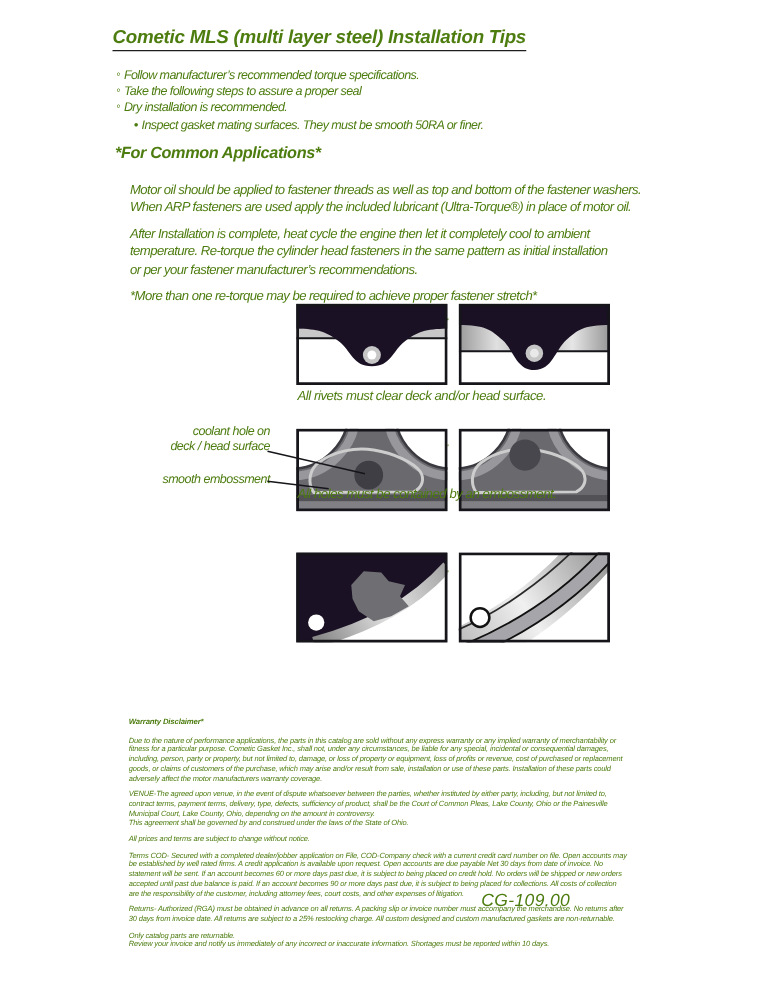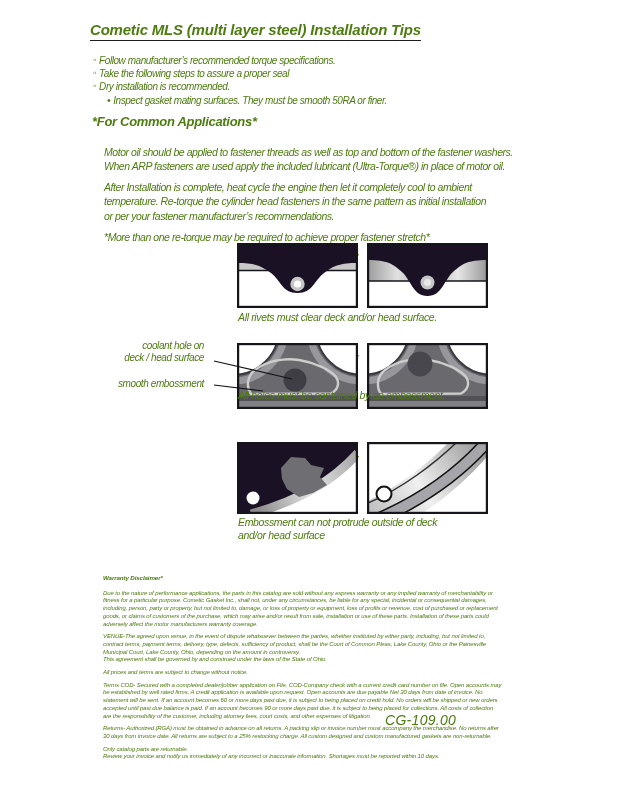--- a/index.html
+++ b/index.html
@@ -36,21 +36,21 @@
   .panel { display:block; }
   #r1-right,#r1-wrong { top:243px; width:121px; height:65px; }
   #r2-right,#r2-wrong { top:343px; width:121px; height:66px; }
   #r3-right,#r3-wrong { top:442px; width:121px; height:72px; }
 
   .caption { left:238px; font-size:10.5px; letter-spacing:-0.35px; line-height:12.5px; white-space:pre-line; }
   #cap1 { top:311px; }
   #cap2 { top:389px; }
   #cap3 { top:516px; }
 
-  .side-label { left:88px; width:116px; text-align:right; font-size:10px; letter-spacing:-0.4px; line-height:11.5px; white-space:pre-line; }
+  .side-label { left:100px; width:116px; text-align:right; font-size:10px; letter-spacing:-0.4px; line-height:11.5px; white-space:pre-line; }
   #lbl-coolant { top:340px; }
   #lbl-emboss { top:378px; }
   #r2-overlay { left:100px; top:332px; width:220px; height:70px; pointer-events:none; }
 
   #legal { left:103px; top:574px; width:424px; font-size:6px; letter-spacing:-0.12px; line-height:7.7px; }
   #legal h3 { font-size:6.2px; font-weight:bold; margin:0 0 8px 0; }
   #legal p { margin:0 0 5px 0; white-space:pre-line; }
 
   #footer-code { left:385px; top:712px; font-size:14px; letter-spacing:0.3px; }
 </style>
@@ -191,22 +191,20 @@
     </defs>
     <rect width="121" height="72" fill="#ffffff"></rect>
     <path d="M-8,84 C34,66 78,38 116,-10" fill="none" stroke="url(#g-w3)" stroke-width="38"></path>
     <path d="M-6,64 C30,50 70,22 104,-14" fill="none" stroke="#2a2a2a" stroke-width="1.4"></path>
     <path d="M4,80 C48,62 88,36 120,0" fill="none" stroke="#111111" stroke-width="13"></path>
     <path d="M4,80 C48,62 88,36 120,0" fill="none" stroke="#a6a6aa" stroke-width="10"></path>
     <circle cx="17" cy="52" r="7.5" fill="#ffffff" stroke="#111111" stroke-width="2"></circle>
     <rect x="1" y="1" width="119" height="70" fill="none" stroke="#15151a" stroke-width="2.4"></rect>
   </svg>
 
-  <div class="abs caption" id="cap3">Embossment can not protrude outside of deck
-and/or head surface</div>
 
   <div class="abs" id="legal">
     <h3>Warranty Disclaimer*</h3>
     <p>Due to the nature of performance applications, the parts in this catalog are sold without any express warranty or any implied warranty of merchantability or
 fitness for a particular purpose.  Cometic Gasket Inc., shall not, under any circumstances, be liable for any special, incidental or consequential damages,
 including, person, party or property, but not limited to, damage, or loss of property or equipment, loss of profits or revenue, cost of purchased or replacement
 goods, or claims of customers of the purchase, which may arise and/or result from sale, installation or use of these parts.  Installation of these parts could
 adversely affect the motor manufacturers warranty coverage.</p>
     <p>VENUE-The agreed upon venue, in the event of dispute whatsoever between the parties, whether instituted by either party, including, but not limited to,
 contract terms, payment terms, delivery, type, defects, sufficiency of product, shall be the Court of Common Pleas, Lake County, Ohio or the Painesville

